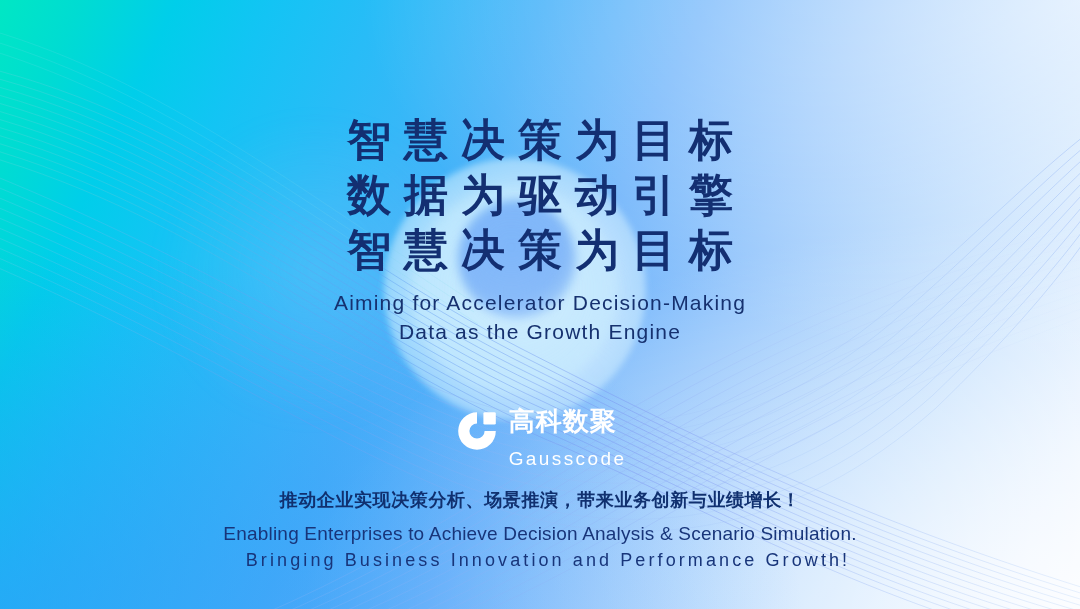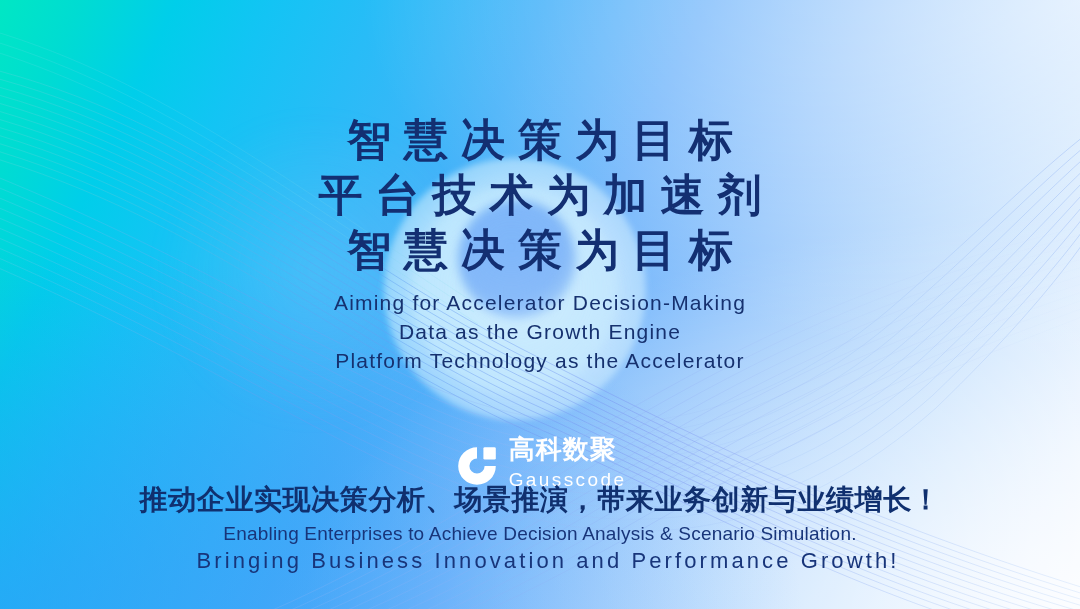--- a/index.html
+++ b/index.html
@@ -120,23 +120,23 @@
     color:#16316f;
     font-size:21px;
     line-height:29px;
     letter-spacing:1.2px;
     font-weight:400;
   }
 
   
   .logo{
     position:absolute;
-    left:0; right:0; top:436px;
+    left:0; right:0; top:408px;
     display:flex;
-    align-items:flex-end;
+    align-items:flex-start;
     justify-content:center;
   }
   .logo-mark{
     position:relative;
     width:46px; height:46px;
     flex:0 0 auto;
     margin-right:9px;
   }
   .logo-text{display:flex;flex-direction:column;line-height:1;}
   .logo-cn{
@@ -144,47 +144,47 @@
     font-size:26px;
     font-weight:700;
     letter-spacing:1px;
     font-family:"DejaVu Sans","Liberation Sans",sans-serif;
   }
   .logo-en{
     color:#ffffff;
     font-size:19px;
     font-weight:400;
     letter-spacing:2.4px;
-    margin-top:8px;
+    margin-top:15px;
   }
 
   
   .tagline{
     position:absolute;
     left:0; right:0; top:485px;
     text-align:center;
   }
   .tag-cn{
     color:#10306f;
-    font-size:28px;
+    font-size:18px;
     font-weight:700;
     letter-spacing:0.6px;
     line-height:30px;
     font-family:"DejaVu Sans","Liberation Sans",sans-serif;
   }
   .tag-en1{
     color:#18357a;
     font-size:19px;
     line-height:25px;
     letter-spacing:0.2px;
     margin-top:6px;
   }
   .tag-en2{
     color:#18357a;
-    font-size:22px;
+    font-size:18px;
     line-height:25px;
     letter-spacing:3.1px;
     margin-top:2px;
     padding-left:16px;
   }
 </style>
 </head>
 <body>
 
 <div id="poster">
@@ -264,28 +264,27 @@
       <path d="M -10,30 C 160,80 300,190 470,300"></path>
       <path d="M -10,40 C 162,92 304,202 474,312"></path>
       <path d="M -10,50 C 164,104 308,214 478,324"></path>
     </g>
   </svg>
 
   <div class="content">
 
     <div class="title-block">
       <div class="cn-line">智慧决策为目标</div>
-      <div class="cn-line">平台技术为加速剂</div>
+      <div class="cn-line">数据为驱动引擎</div>
       <div class="cn-line">智慧决策为目标</div>
     </div>
 
     <div class="en-block">
       <div class="en-line">Aiming for Accelerator Decision-Making</div>
       <div class="en-line">Data as the Growth Engine</div>
-      <div class="en-line">Platform Technology as the Accelerator</div>
     </div>
 
     <div class="logo">
       <div class="logo-mark">
         <svg viewBox="0 0 46 46" width="46" height="46">
 
           <path d="M23 4.2 A18.8 18.8 0 1 0 41.8 23 L30.6 23 A7.6 7.6 0 1 1 23 15.4 Z" fill="#ffffff"></path>
 
           <rect x="29.4" y="4.2" width="12.4" height="12.4" rx="1.4" fill="#ffffff"></rect>
         </svg>

